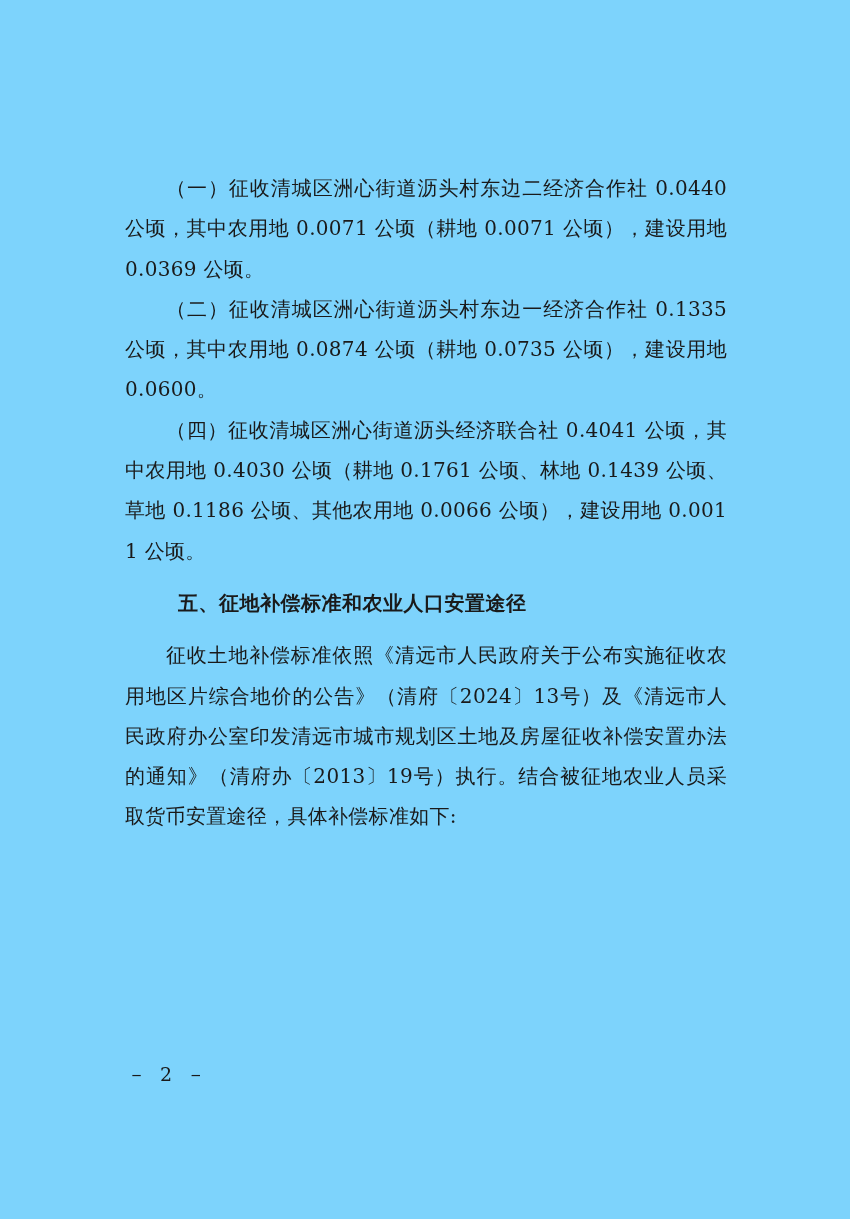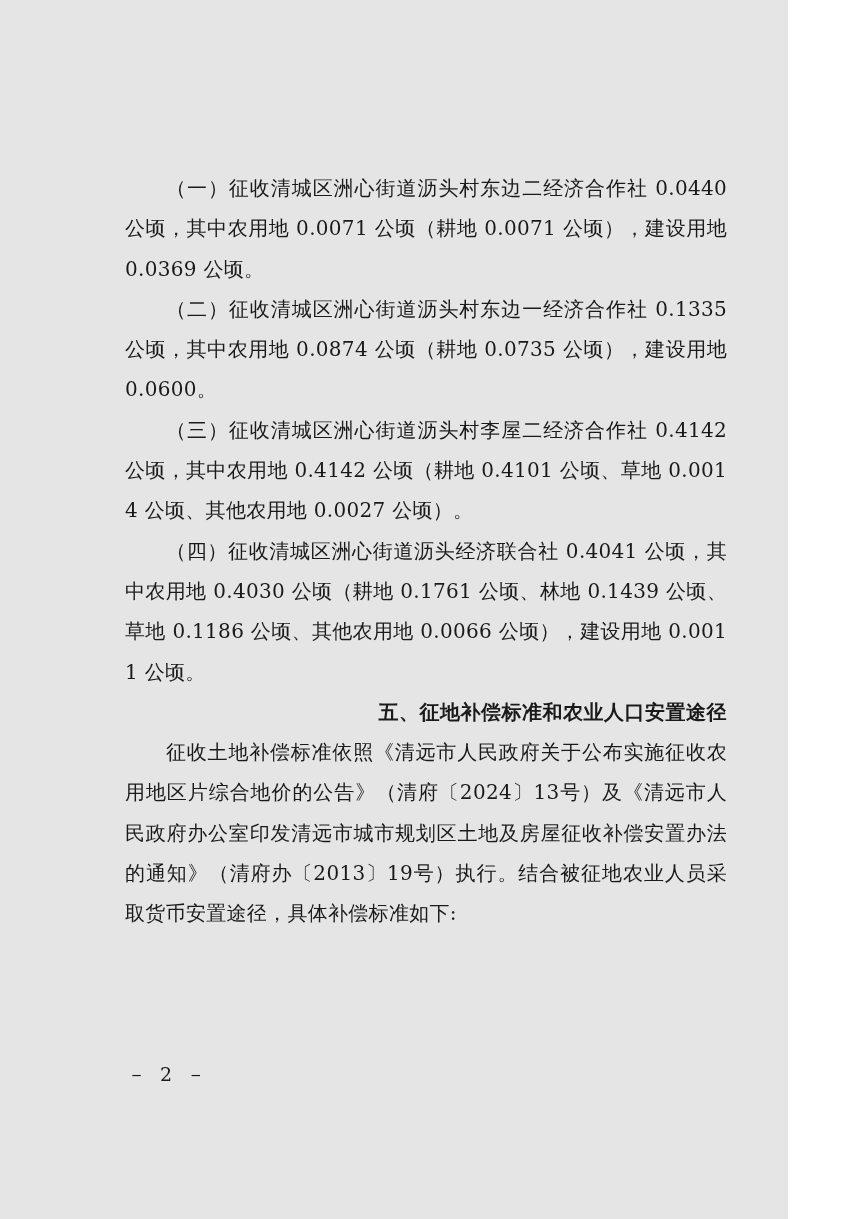--- a/index.html
+++ b/index.html
@@ -11,67 +11,64 @@
     width: 850px;
     height: 1219px;
     position: relative;
     overflow: hidden;
     font-family: "DejaVu Serif", "Liberation Serif", serif;
     color: #1a1a1a;
   }
   .page {
     position: absolute;
     left: 0; top: 0;
-    width: 776px;
+    width: 850px;
     height: 1219px;
-    background: #e5e5e5;
-    padding-left: 12px;
+    background: #7dd3fc;
   }
   .content {
     position: absolute;
     left: 125px;
     top: 168px;
     width: 602px;
   }
   .para {
     margin: 0;
     font-size: 20px;
     line-height: 40.3px;
     text-indent: 41px;
     text-align: justify;
     text-align-last: left;
     letter-spacing: 0.3px;
     word-break: break-all;
   }
   .heading {
-    margin: 0;
+    margin: 12px;
     font-family: "DejaVu Sans", "Liberation Sans", sans-serif;
     font-weight: bold;
     font-size: 20px;
     line-height: 40.3px;
     text-indent: 41px;
     letter-spacing: 0.5px;
-    text-align: right;
   }
   .page-number {
     position: absolute;
     left: 127px;
     top: 1062px;
     font-family: "DejaVu Serif", "Liberation Serif", serif;
     font-size: 19px;
     letter-spacing: 4px;
     color: #1a1a1a;
   }
 </style>
 </head>
 <body>
 
 <div class="page">
   <div class="content">
     <p class="para">（一）征收清城区洲心街道沥头村东边二经济合作社 0.0440 公顷，其中农用地 0.0071 公顷（耕地 0.0071 公顷），建设用地 0.0369 公顷。</p>
     <p class="para">（二）征收清城区洲心街道沥头村东边一经济合作社 0.1335 公顷，其中农用地 0.0874 公顷（耕地 0.0735 公顷），建设用地 0.0600。</p>
-    <p class="para">（三）征收清城区洲心街道沥头村李屋二经济合作社 0.4142 公顷，其中农用地 0.4142 公顷（耕地 0.4101 公顷、草地 0.0014 公顷、其他农用地 0.0027 公顷）。</p>
     <p class="para">（四）征收清城区洲心街道沥头经济联合社 0.4041 公顷，其中农用地 0.4030 公顷（耕地 0.1761 公顷、林地 0.1439 公顷、草地 0.1186 公顷、其他农用地 0.0066 公顷），建设用地 0.0011 公顷。</p>
     <h2 class="heading">五、征地补偿标准和农业人口安置途径</h2>
     <p class="para">征收土地补偿标准依照《清远市人民政府关于公布实施征收农用地区片综合地价的公告》（清府〔2024〕13号）及《清远市人民政府办公室印发清远市城市规划区土地及房屋征收补偿安置办法的通知》（清府办〔2013〕19号）执行。结合被征地农业人员采取货币安置途径，具体补偿标准如下:</p>
   </div>
   <div class="page-number">－ 2 －</div>
 </div>
 
 </body></html>

